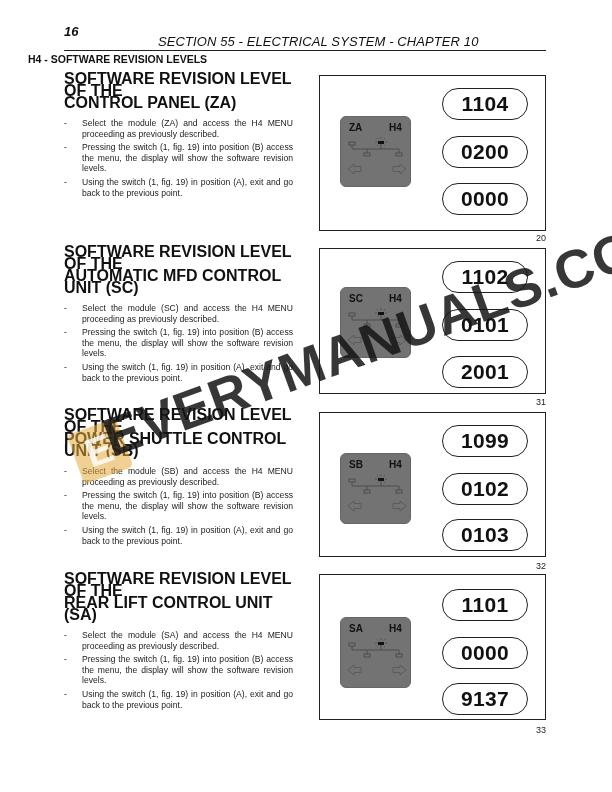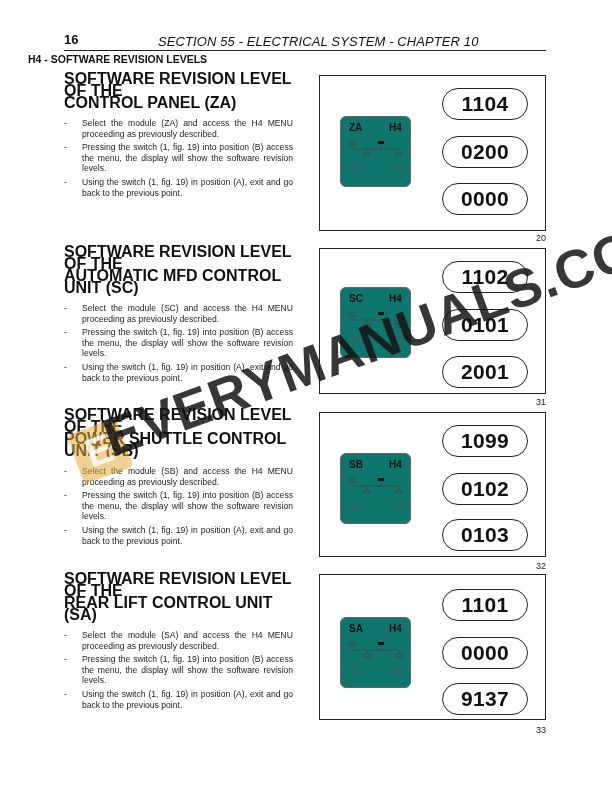--- a/index.html
+++ b/index.html
@@ -1,35 +1,35 @@
 <!DOCTYPE html>
 <html><head>
   <meta charset="utf-8">
   <style>
     * { margin: 0; padding: 0; box-sizing: border-box; }
     html, body { width: 612px; height: 792px; background: #ffffff; overflow: hidden; }
     body { position: relative; font-family: "Liberation Sans", sans-serif; color: #111; }
 
-    .page-num { position: absolute; left: 64px; top: 32px; font-size: 13px; font-weight: bold; }
+    .page-num { position: absolute; left: 64px; top: 24px; font-size: 13px; font-weight: bold; font-style: italic; }
     .section-title { position: absolute; left: 158px; top: 34px; font-size: 13px; font-style: italic; letter-spacing: 0.1px; }
     .header-rule { position: absolute; left: 64px; top: 50px; width: 482px; height: 1px; background: #222; }
     .page-heading { position: absolute; left: 0; width: 612px; top: 53px; text-align: left; font-size: 10.5px; font-weight: bold; }
     .page-heading span { position: relative; left: 28px; }
 
     .block { position: absolute; left: 0; width: 612px; }
     .text-col { position: absolute; left: 64px; width: 229px; }
     .block-title { font-size: 16px; font-weight: bold; line-height: 12px; }
     .steps { list-style: none; margin-top: 9px; }
     .steps li { position: relative; padding-left: 18px; font-size: 8.6px; line-height: 10.6px; text-align: justify; margin-bottom: 3px; color: #222; }
     .steps li .dash { position: absolute; left: 0; top: 0; }
 
     .fig-box { position: absolute; left: 319px; width: 227px; border: 1px solid #222; background: #fff; }
     .fig-num { position: absolute; right: 66px; font-size: 9px; color: #222; }
 
-    .panel { position: absolute; left: 20px; width: 71px; height: 71px; border: 1px solid #666; border-radius: 6px; background: #0f766e; }
+    .panel { position: absolute; left: 20px; width: 71px; height: 71px; border: 1px solid #666; border-radius: 6px; background: #737373; }
     .panel-code { position: absolute; left: 8px; top: 5px; font-size: 10px; font-weight: bold; }
     .panel-menu { position: absolute; left: 48px; top: 5px; font-size: 10px; font-weight: bold; }
     .panel-diagram { position: absolute; left: 6px; top: 20px; }
 
     .pill { position: absolute; left: 122px; width: 86px; height: 32px; border: 1px solid #222; border-radius: 16px;
             display: flex; align-items: center; justify-content: center; font-size: 21px; font-weight: bold; letter-spacing: 0.3px; }
 
     .watermark { position: absolute; left: 95px; top: 410px; font-size: 54px; font-weight: bold; color: rgba(20,20,20,0.85);
                  transform: rotate(-20deg); transform-origin: left top; letter-spacing: 1px; white-space: nowrap; pointer-events: none; }
     .wm-logo { position: absolute; left: 74px; top: 425px; width: 52px; height: 52px; background: rgba(230,170,60,0.55);

